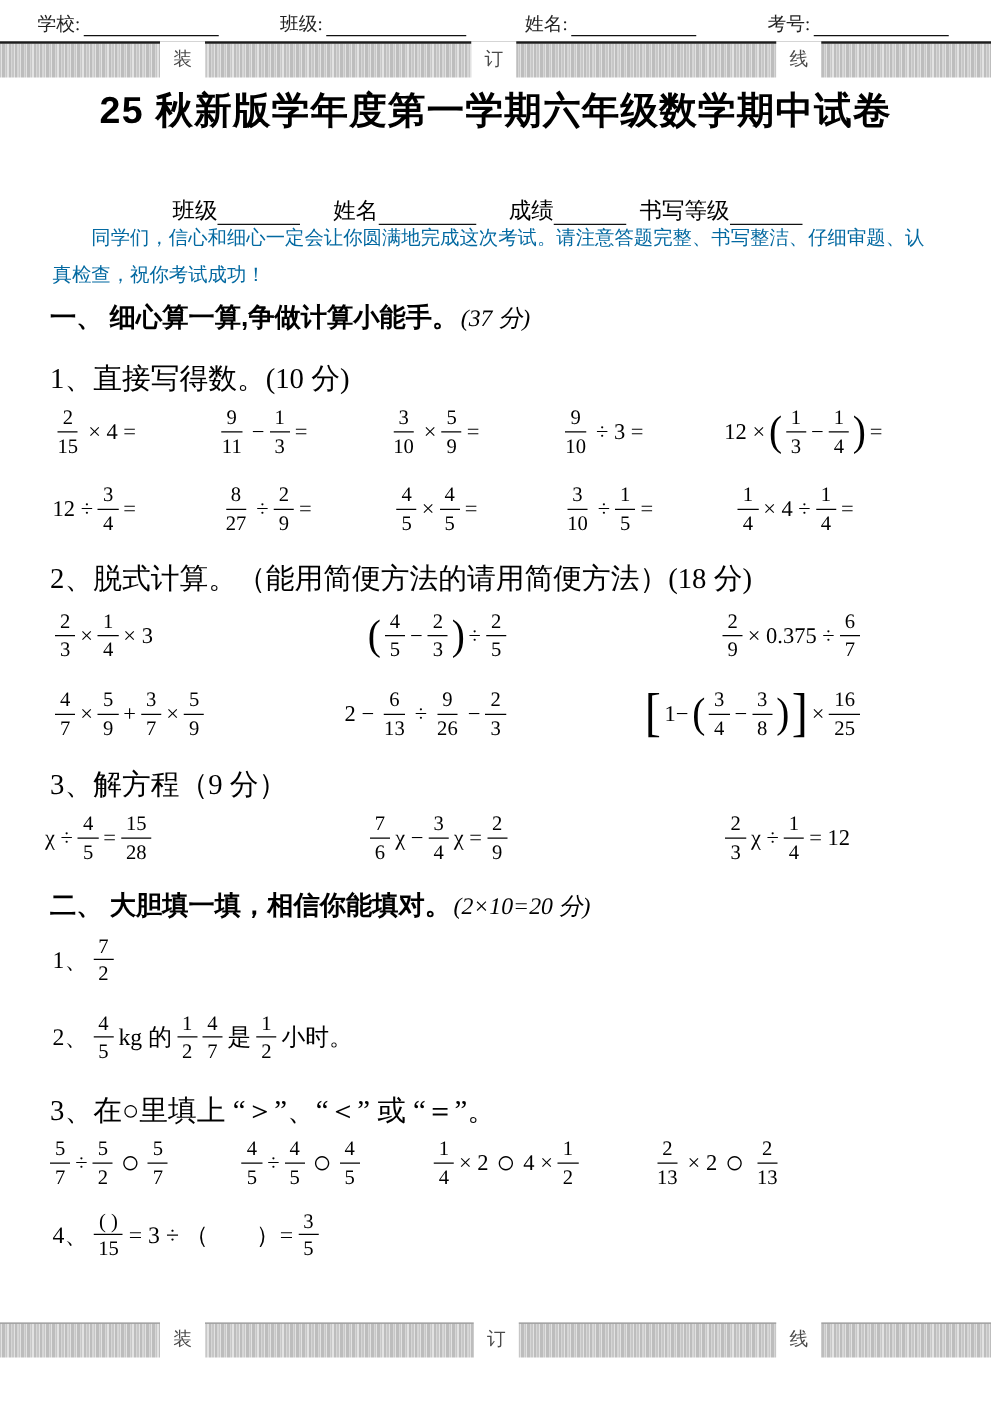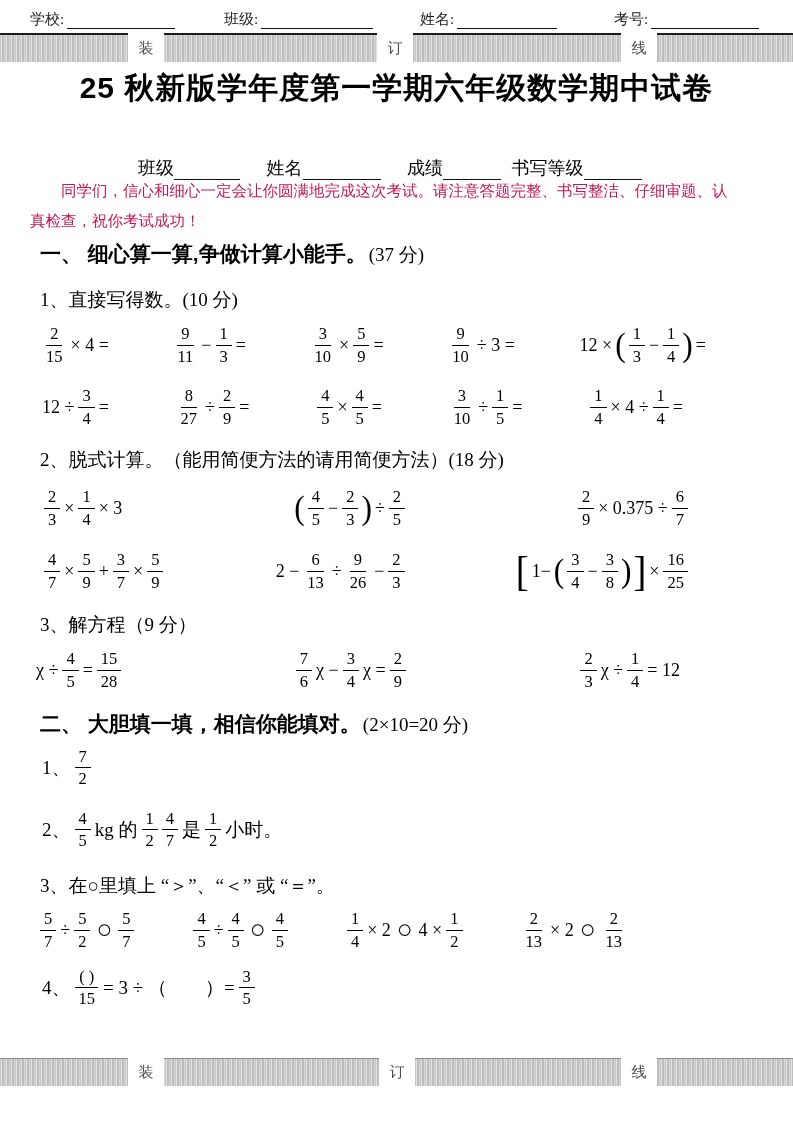--- a/index.html
+++ b/index.html
@@ -27,29 +27,29 @@
   
   .title{
     position:absolute;top:68px;left:0;width:793px;text-align:center;margin:0;
     font-family:"Liberation Sans", sans-serif;font-weight:700;font-size:30px;letter-spacing:1px;
   }
   .info-line{position:absolute;top:156px;left:138px;font-size:18px;white-space:nowrap;}
   .info-item{margin-right:22px;}
   .info-item .uline{display:inline-block;border-bottom:1.5px solid #111;height:15px;vertical-align:bottom;}
 
   .notice{
-    position:absolute;top:176px;left:30px;width:706px;margin:0;
-    font-size:15.5px;line-height:1.95;text-indent:2em;color:#be185d;
+    position:absolute;top:176px;left:42px;width:706px;margin:0;
+    font-size:15.5px;line-height:1.95;text-indent:2em;color:#0369a1;
   }
 
   
   .sec-head{position:absolute;left:40px;white-space:nowrap;}
   .sec-head .h{font-family:"Liberation Sans", sans-serif;font-weight:700;font-size:21px;}
-  .sec-head .score{font-size:19px;font-weight:400;margin-left:2px;}
-  .q-label{position:absolute;left:40px;font-size:19px;white-space:nowrap;}
+  .sec-head .score{font-size:19px;font-weight:400;margin-left:2px;font-style:italic;}
+  .q-label{position:absolute;left:40px;font-size:23px;white-space:nowrap;}
 
   
   .expr-row{position:absolute;display:flex;justify-content:space-between;align-items:center;height:54px;}
   .expr{display:inline-flex;align-items:center;font-size:18px;white-space:nowrap;}
   .line{position:absolute;display:flex;align-items:center;font-size:19px;white-space:nowrap;}
   .frac{display:inline-flex;flex-direction:column;align-items:center;line-height:1.05;font-size:16.5px;margin:0 2px;vertical-align:middle;}
   .frac .num{padding:0 4px 2px;border-bottom:1.4px solid #000;}
   .frac .den{padding:2px 4px 0;}
   .mtext{margin:0 2px;}
   .paren{font-size:175%;font-weight:300;line-height:1;transform:scaleY(1.08);margin:0 1px;}

